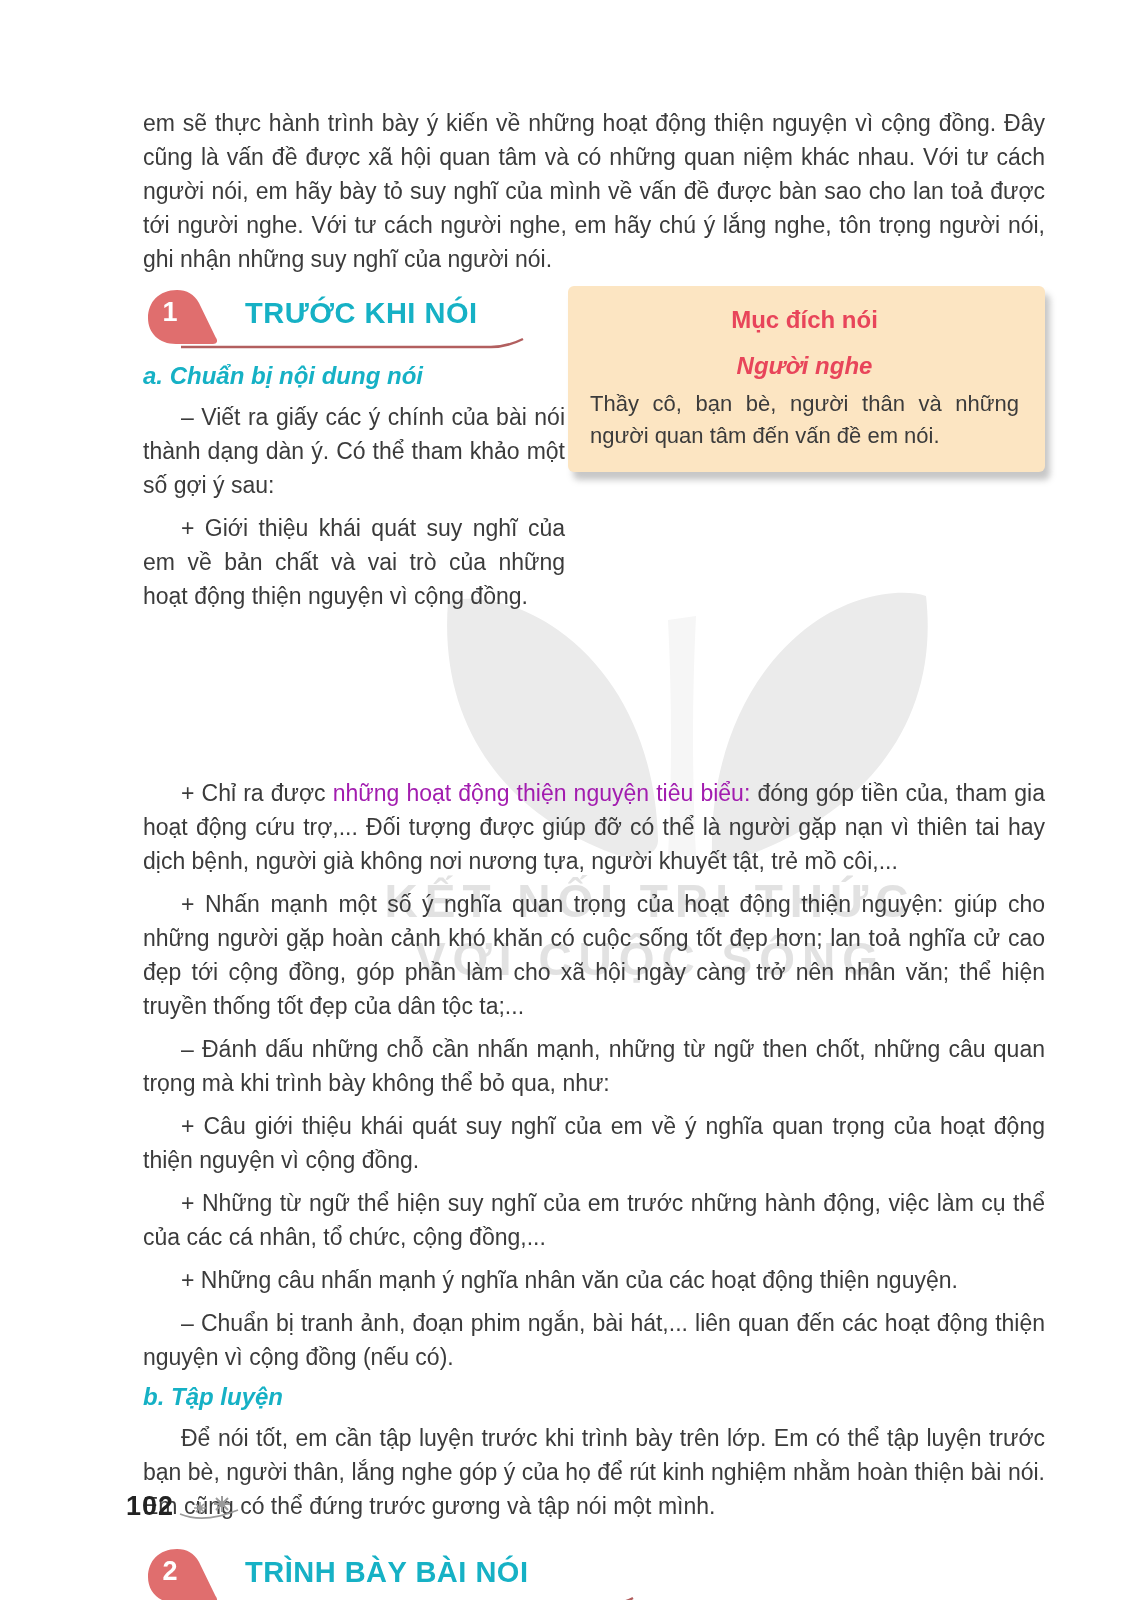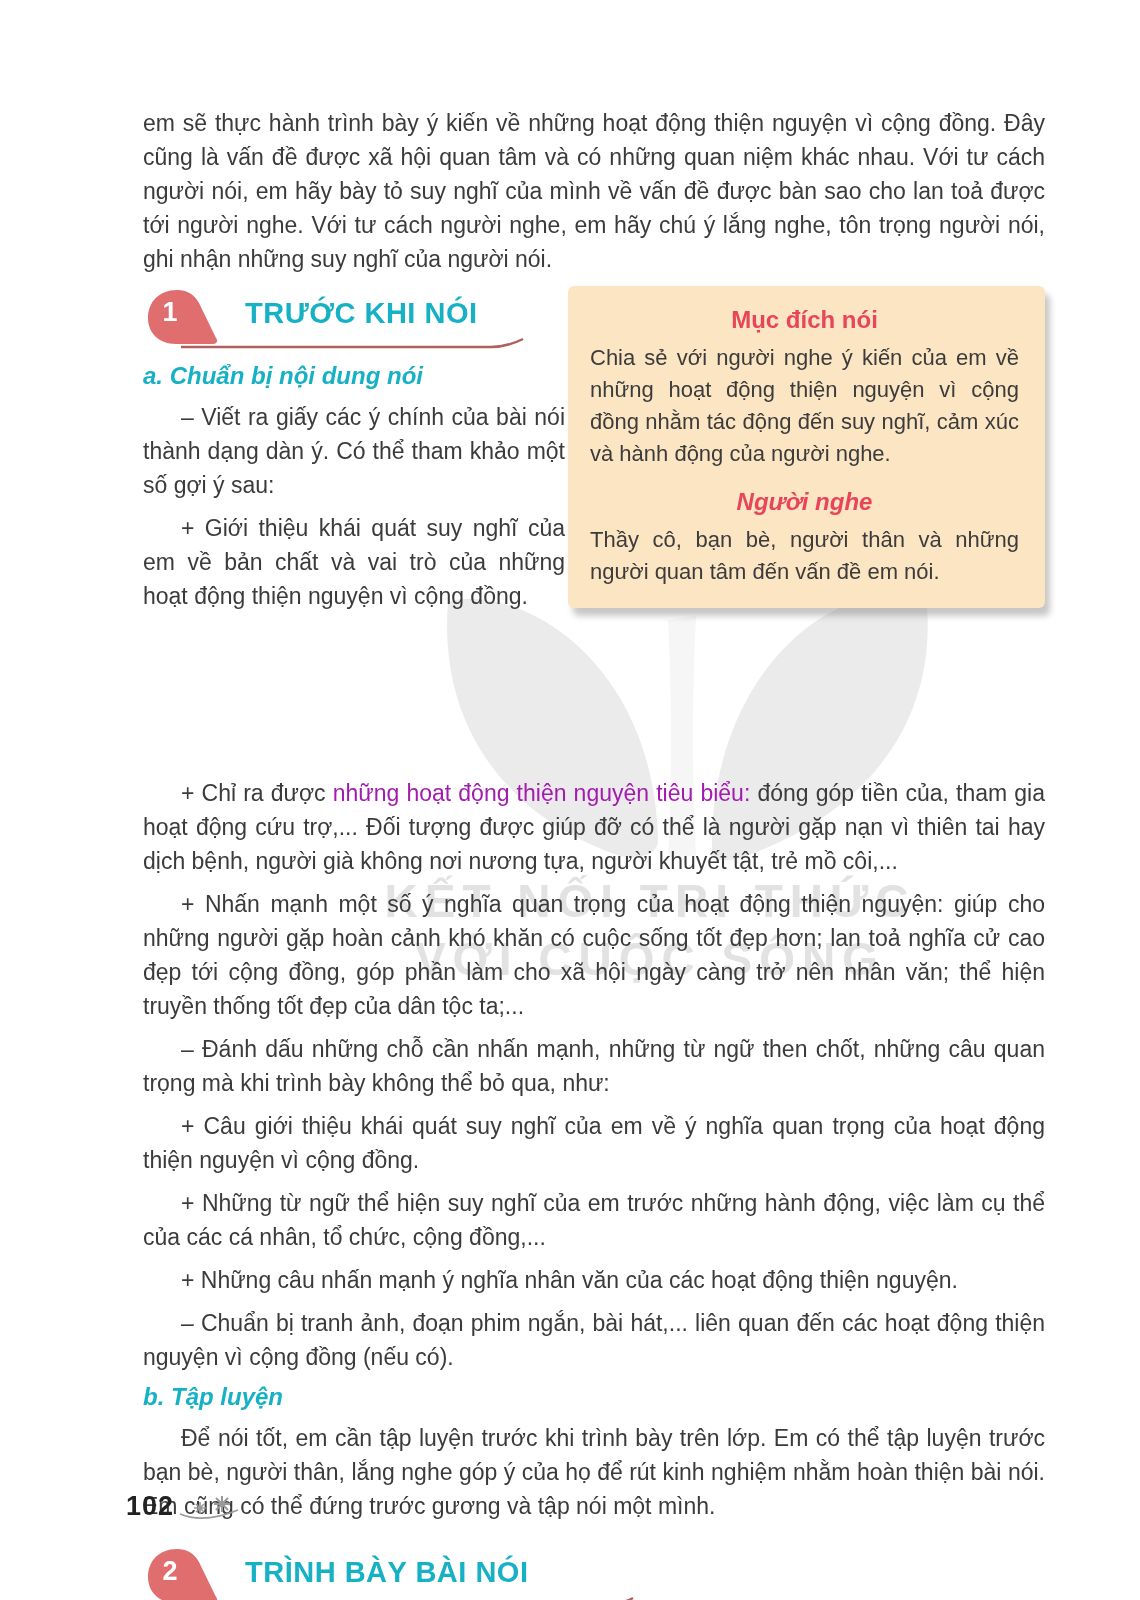--- a/index.html
+++ b/index.html
@@ -98,21 +98,20 @@
         <span class="num">1</span>
       </span>
       <span class="sec-title">TRƯỚC KHI NÓI</span>
       <svg class="sec-rule" width="346" height="18" viewBox="0 0 346 18">
         <path d="M2 11 H312 Q328 11 344 3" stroke="#b25f5f" stroke-width="2.5" fill="none"></path>
       </svg>
     </div>
 
     <aside class="info-box">
       <h4>Mục đích nói</h4>
-      <p>Chia sẻ với người nghe ý kiến của em về những hoạt động thiện nguyện vì cộng đồng nhằm tác động đến suy nghĩ, cảm xúc và hành động của người nghe.</p>
       <h4 class="second">Người nghe</h4>
       <p>Thầy cô, bạn bè, người thân và những người quan tâm đến vấn đề em nói.</p>
     </aside>
 
     <h3 class="sub-heading">a. Chuẩn bị nội dung nói</h3>
     <div class="left-col">
       <p class="body">– Viết ra giấy các ý chính của bài nói thành dạng dàn ý. Có thể tham khảo một số gợi ý sau:</p>
       <p class="body">+ Giới thiệu khái quát suy nghĩ của em về bản chất và vai trò của những hoạt động thiện nguyện vì cộng đồng.</p>
     </div>
   </div>

